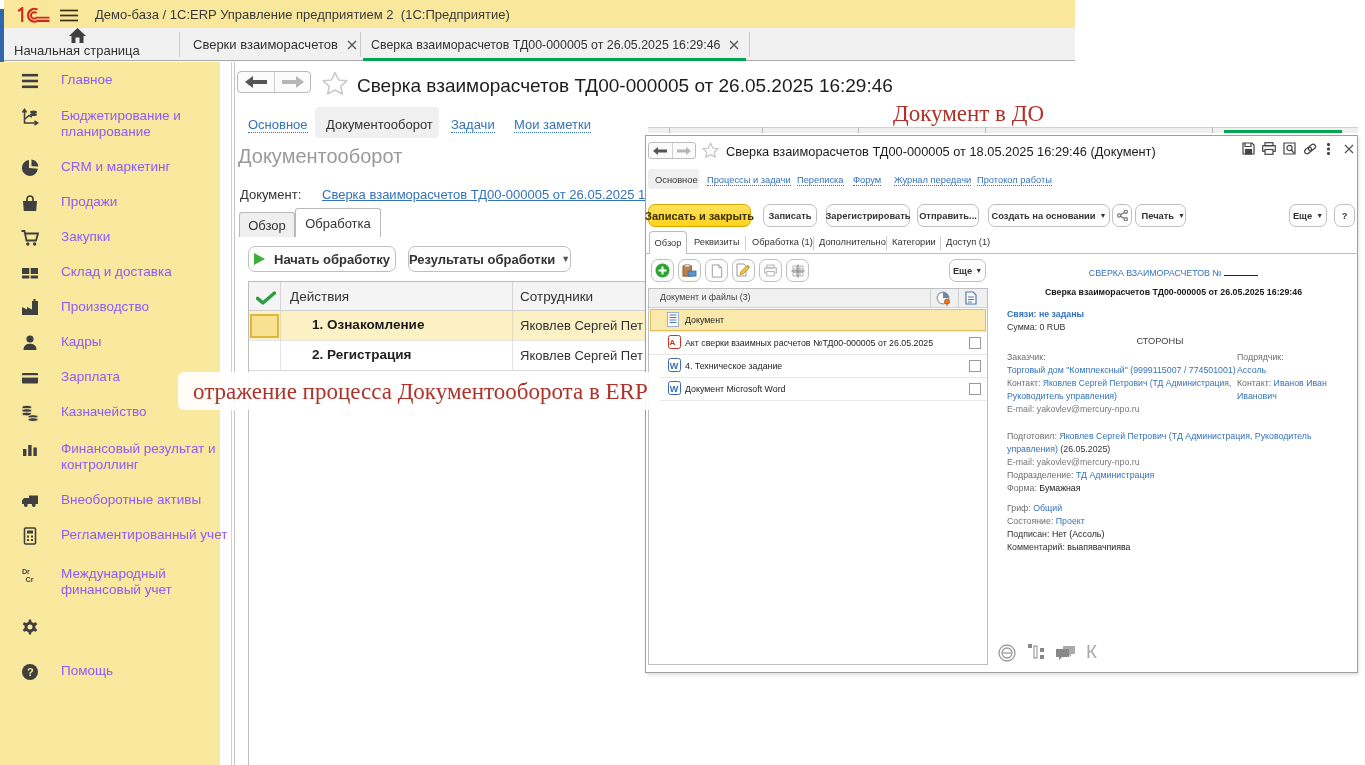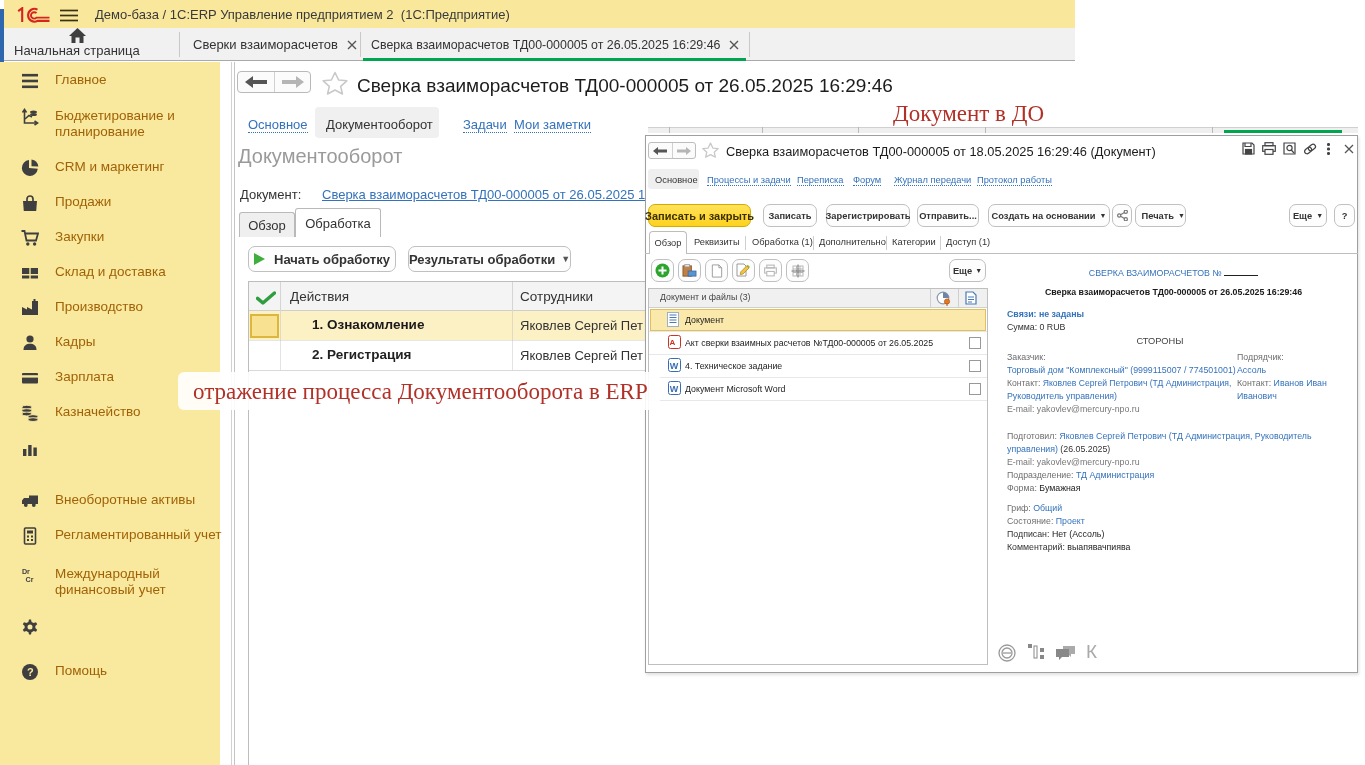--- a/index.html
+++ b/index.html
@@ -8,21 +8,21 @@
 
 #topbar { left:4px; top:0; width:1071px; height:28px; background:#f9e89b; }
 #bluestrip { left:0; top:9px; width:4px; height:63px; background:#2e67ae; }
 #tabbar { left:4px; top:28px; width:1071px; height:33px; background:#f1f1f1; border-bottom:1px solid #a9a9a9; }
 .wtab { position:absolute; top:0; height:33px; display:flex; align-items:center; font-size:13px; color:#333; }
 .tabsep { position:absolute; top:4px; width:1px; height:25px; background:#c9c9c9; }
 
 #sidebar { left:0; top:62px; width:220px; height:703px; background:#f9e99e; }
 .mi { position:absolute; left:21px; display:flex; }
 .mi .ic { width:18px; height:18px; flex:0 0 18px; margin-top:0px; }
-.mi .tx { margin-left:16px; width:176px; font-size:13.5px; color:#a16207; line-height:16px; }
+.mi .tx { margin-left:22px; width:176px; font-size:13.5px; color:#8b5cf6; line-height:16px; }
 
 .vline { position:absolute; background:#c8c8c8; width:1px; }
 .btn { position:absolute; background:#fdfdfd; border:1px solid #c0c0c0; border-radius:7px; font-size:13px; color:#333; display:flex; align-items:center; justify-content:center;font-weight:bold; }
 a.lnk { color:#3472bb; text-decoration:none; border-bottom:1px dotted #3472bb; }
 a.lnks { color:#3472bb; text-decoration:underline; }
 
 .s11 { font-size:9.3px; } .s9 { font-size:8.8px; } .btn,.wtab,.mi{white-space:nowrap;}
 </style>
 </head>
 <body>
@@ -168,20 +168,21 @@
       <div class="tx">Казначейство</div>
     </div>
 <div class="mi" style="top:441px">
       <svg class="ic" viewBox="0 0 18 18">
         <g fill="#3f3f3f">
           <rect x="2" y="8" width="3.4" height="7"></rect>
           <rect x="7.2" y="4" width="3.4" height="11"></rect>
           <rect x="12.4" y="6.5" width="3.4" height="8.5"></rect>
         </g>
       </svg>
+      <div class="tx">Финансовый результат и<br>контроллинг</div>
     </div>
 <div class="mi" style="top:492px">
       <svg class="ic" viewBox="0 0 18 18">
         <path d="M1 12 L1 8.5 L3 6 L8 6 L8 3.5 L17 3.5 L17 12 Z" fill="#3f3f3f"></path>
         <circle cx="4.8" cy="13" r="1.9" fill="#3f3f3f"></circle>
         <circle cx="12.8" cy="13" r="1.9" fill="#3f3f3f"></circle>
       </svg>
       <div class="tx">Внеоборотные активы</div>
     </div>
 <div class="mi" style="top:527px">
@@ -230,21 +231,21 @@
     <path d="M14 0 L14 4 L0 4 L0 8 L14 8 L14 12 L22 6 Z" fill="#b5b5b5"></path>
   </svg>
 <svg class="abs" style="left:322px;top:71px" width="26" height="24" viewBox="0 0 26 24">
     <path d="M13 1.5 L16.6 9 L24.8 9.8 L18.7 15.3 L20.4 23 L13 19 L5.6 23 L7.3 15.3 L1.2 9.8 L9.4 9 Z" fill="none" stroke="#c9c9c9" stroke-width="1.6" stroke-linejoin="round"></path>
   </svg>
 <div class="abs" style="left:357px;top:75px;font-size:19px;color:#1c1c1c">Сверка взаиморасчетов ТД00-000005 от 26.05.2025 16:29:46</div>
 
 <div class="abs" style="left:315px;top:107px;width:124px;height:31px;background:#f0f0f0;border-radius:4px;"></div>
 <div class="abs" style="left:248px;top:117px;font-size:13px;"><a class="lnk" href="#">Основное</a></div>
 <div class="abs" style="left:326px;top:117px;font-size:13px;color:#333">Документооборот</div>
-<div class="abs" style="left:463px;top:117px;font-size:13px;"><a class="lnk" href="#">Задачи</a></div>
+<div class="abs" style="left:451px;top:117px;font-size:13px;"><a class="lnk" href="#">Задачи</a></div>
 <div class="abs" style="left:514px;top:117px;font-size:13px;"><a class="lnk" href="#">Мои заметки</a></div>
 
 <div class="abs" style="left:238px;top:145px;font-size:20px;color:#9a9a9a;">Документооборот</div>
 
 <div class="abs" style="left:240px;top:187px;font-size:13px;color:#333">Документ:</div>
 <div class="abs" style="left:322px;top:187px;font-size:13px;"><a class="lnks" href="#">Сверка взаиморасчетов ТД00-000005 от 26.05.2025 16:</a></div>
 
 <div class="abs" style="left:239px;top:212px;width:56px;height:25px;background:#efefef;border:1px solid #b9b9b9;border-bottom:none;border-radius:3px 3px 0 0;display:flex;align-items:center;justify-content:center;font-size:13px;color:#333">Обзор</div>
 <div class="abs" style="left:295px;top:208px;width:86px;height:29px;background:#fff;border:1px solid #b9b9b9;border-bottom:none;border-radius:3px 3px 0 0;display:flex;align-items:center;justify-content:center;font-size:13px;color:#333">Обработка</div>
 

